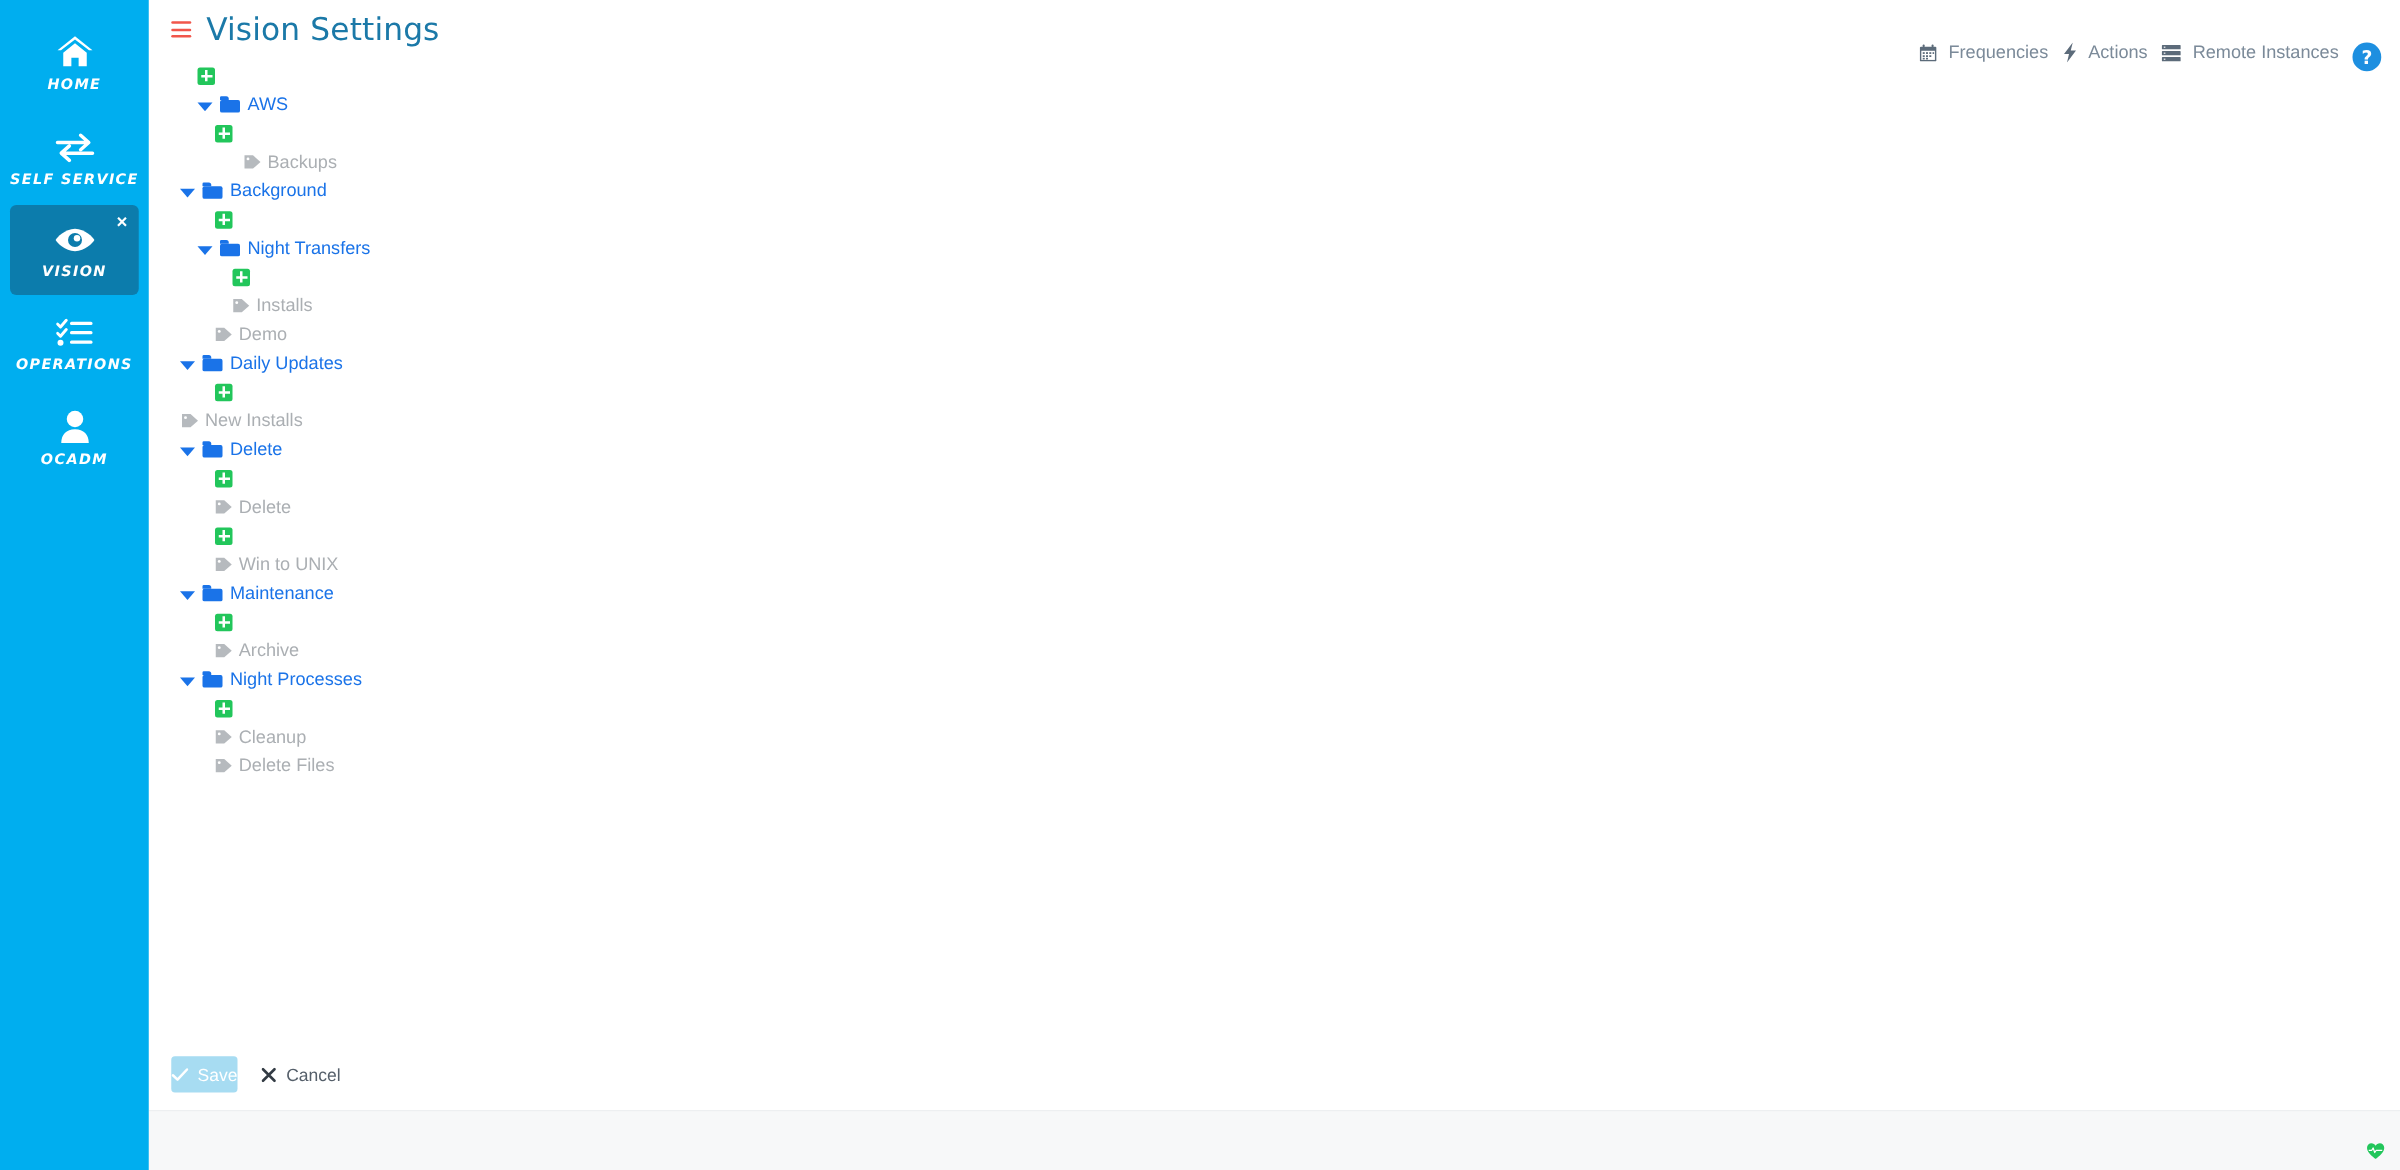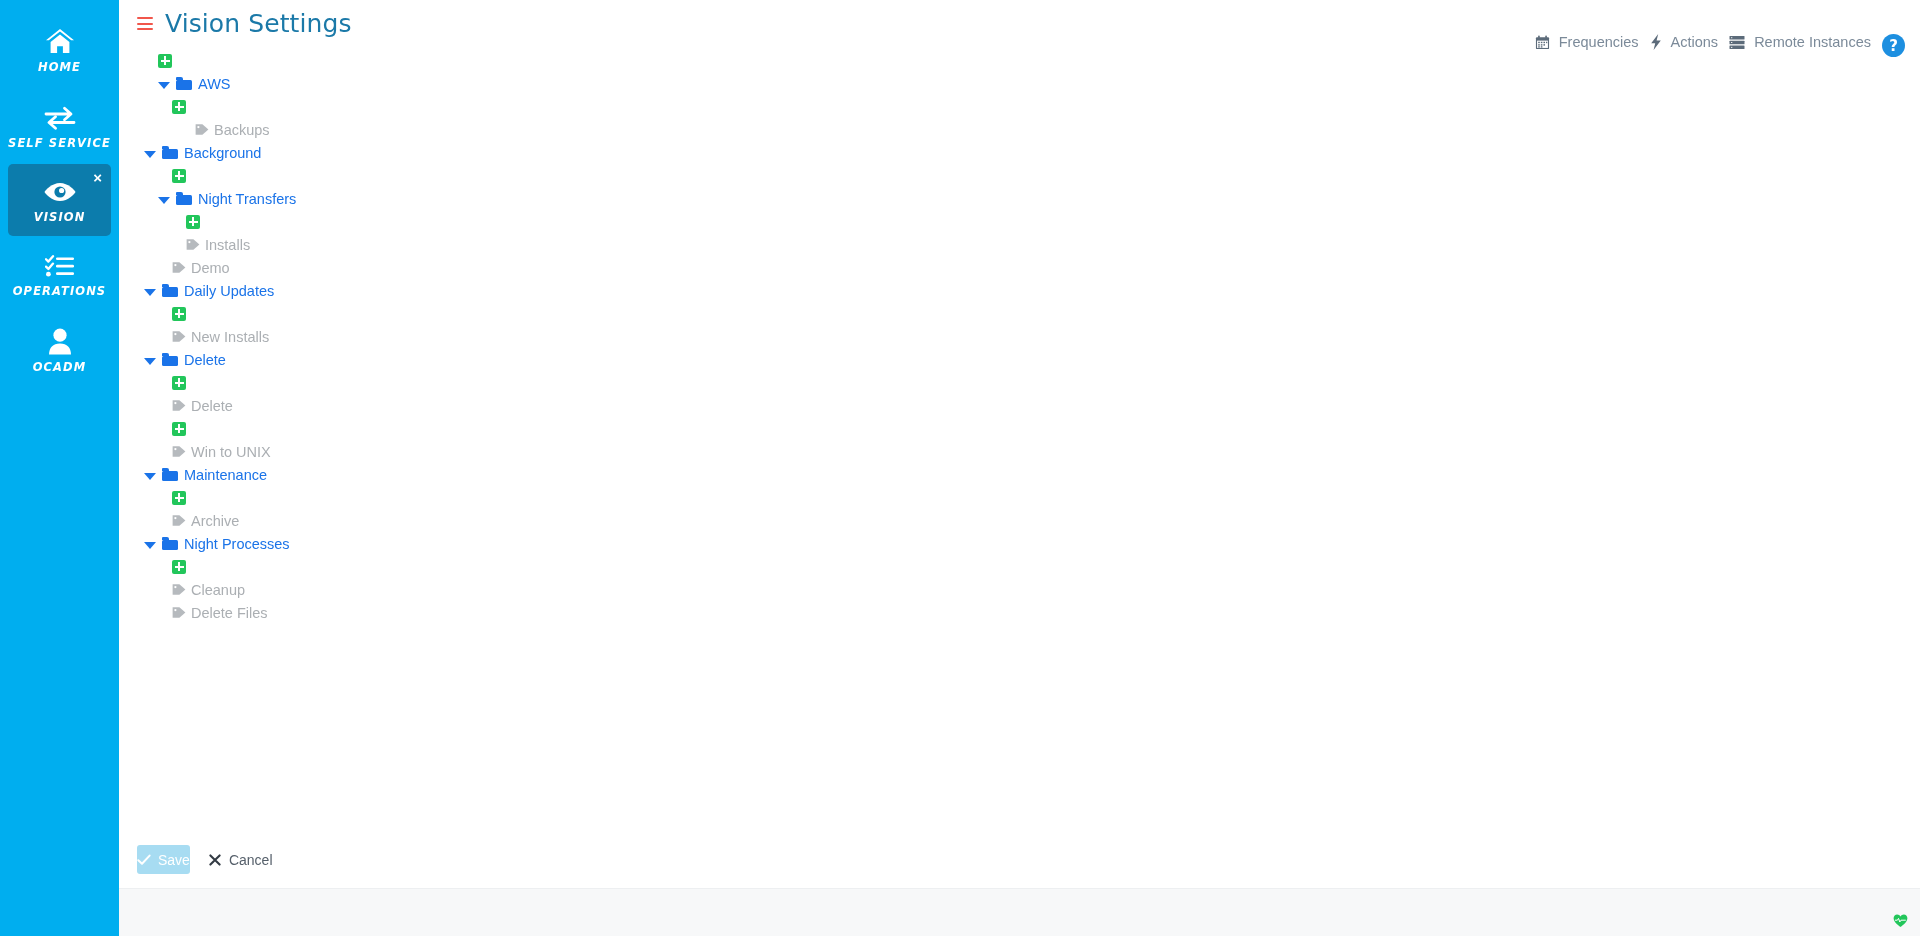--- a/index.html
+++ b/index.html
@@ -436,21 +436,21 @@
             <span class="tag-label">Demo</span>
           </div>
           <div class="node" style="padding-left: 24px;">
             <span class="caret"></span>
             <span class="folder-ico"></span>
             <span class="folder-label">Daily Updates</span>
           </div>
           <div class="plus-row" style="padding-left: 53px;">
             <span class="plus-btn"></span>
           </div>
-          <div class="node" style="padding-left: 53px;">
+          <div class="node" style="padding-left: 26px;">
             <span class="tag-ico">
               <svg width="14" height="13" viewBox="0 0 14 13">
                 <path d="M0.6 1.2 L7.4 1.2 L13.4 6.6 L7.4 11.8 L0.6 11.8 Z" fill="#B6BABE"></path>
                 <circle cx="3.4" cy="4.1" r="1.15" fill="#ffffff"></circle>
               </svg>
             </span>
             <span class="tag-label">New Installs</span>
           </div>
           <div class="node" style="padding-left: 24px;">
             <span class="caret"></span>

